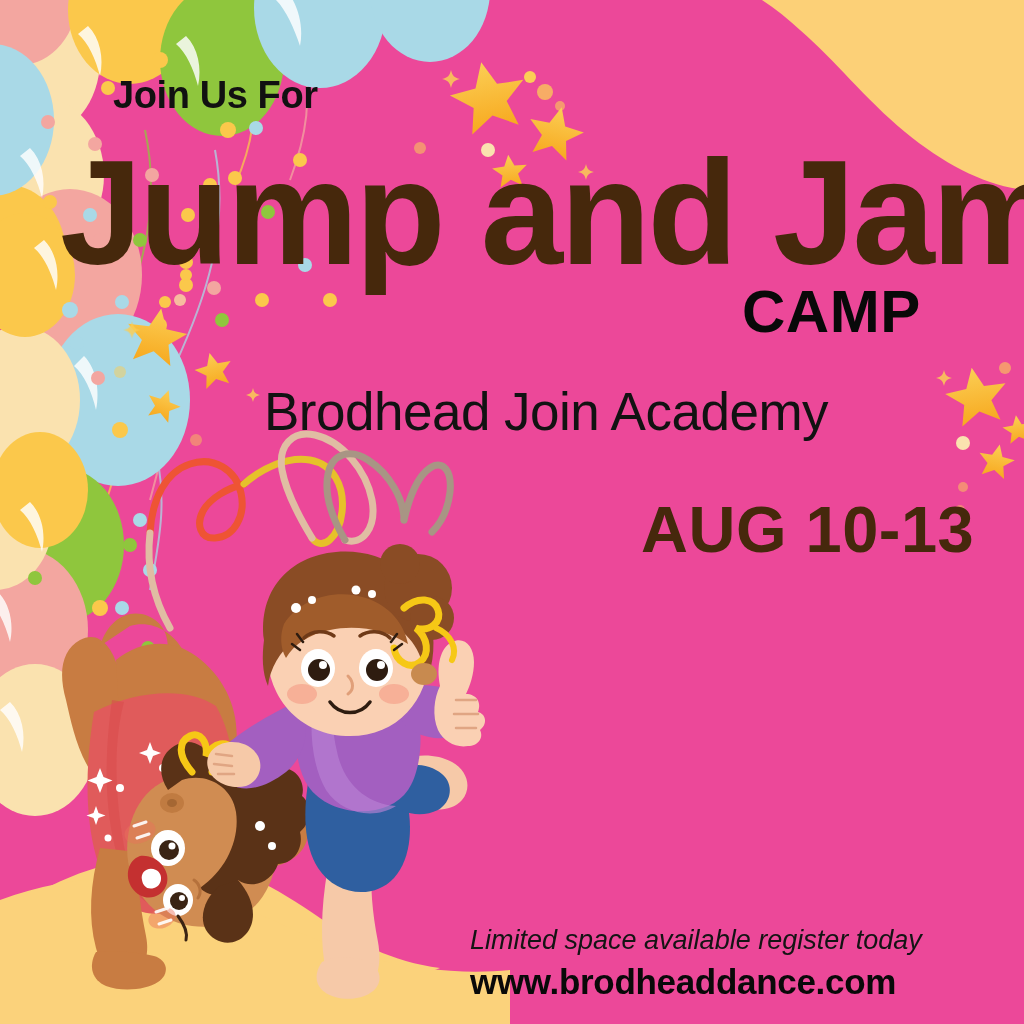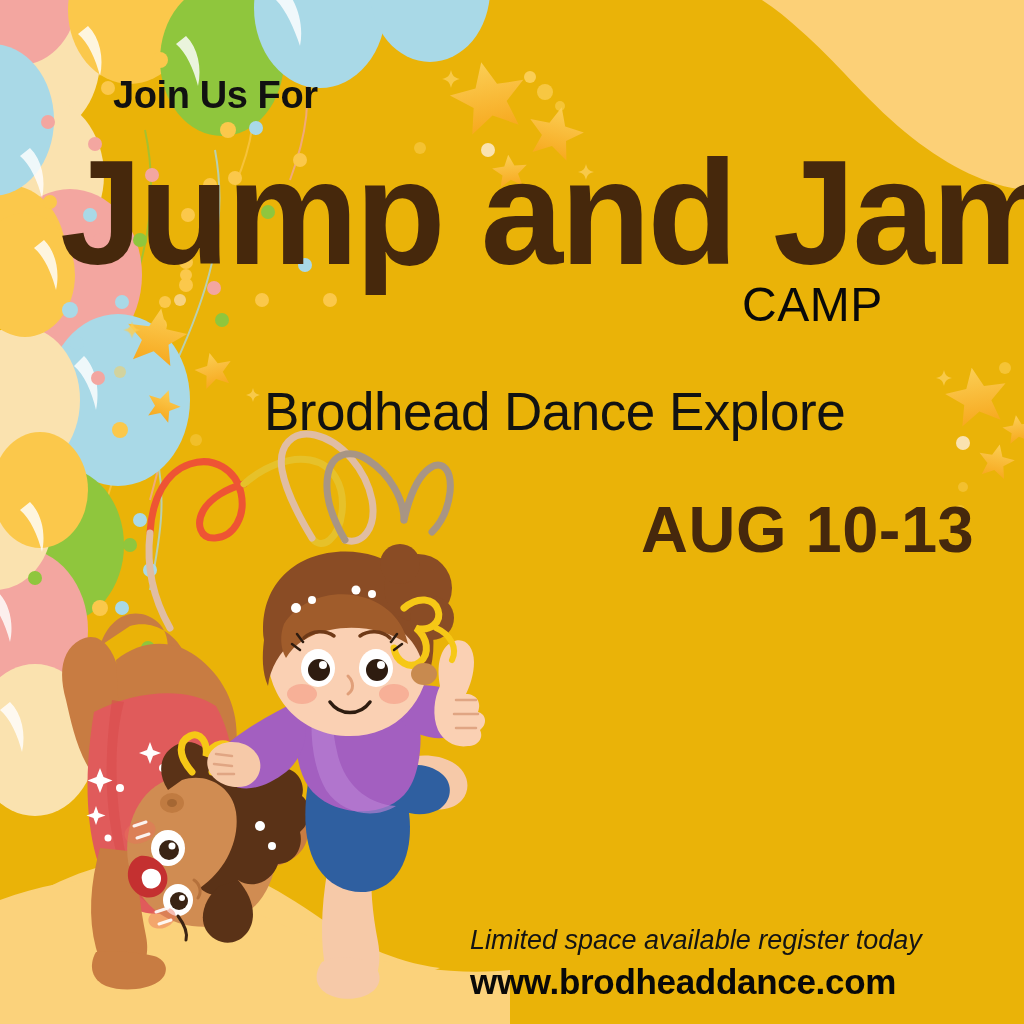--- a/index.html
+++ b/index.html
@@ -3,39 +3,39 @@
 <meta charset="utf-8">
 <style>
   html,body{margin:0;padding:0;}
   body{
     width:1024px;height:1024px;overflow:hidden;
     font-family:"Liberation Sans", sans-serif;
     background:#F3F0E3;
   }
   #poster{
     position:relative;width:1024px;height:1024px;
-    background:#eab308;overflow:hidden;
+    background:#ec4899;overflow:hidden;
   }
   .layer{position:absolute;top:0;left:0;width:1024px;height:1024px;}
   .txt{position:absolute;white-space:pre;}
 
   
   #join-us{
     left:113px;top:74px;
     font-size:38px;font-weight:bold;color:#111111;
     letter-spacing:-0.4px;
   }
   #main-title{
     left:60px;top:138px;
     font-size:148px;font-weight:bold;color:#46280C;
     letter-spacing:-3px;line-height:1.02;
   }
   #camp{
     left:742px;top:277px;
-    font-size:48px;font-weight:normal;color:#090909;
+    font-size:60px;font-weight:bold;color:#090909;
     letter-spacing:0.5px;
   }
   #academy{
     left:264px;top:381px;
     font-size:53px;font-weight:300;color:#121212;
     letter-spacing:-0.5px;
   }
   #dates{
     left:641px;top:492px;
     font-size:65px;font-weight:bold;color:#46280C;
@@ -418,21 +418,21 @@
       </g>
     </g>
   </svg>
 
   <div class="txt" id="join-us">Join Us For</div>
 
   <div class="txt" id="main-title">Jump and Jam</div>
 
   <div class="txt" id="camp">CAMP</div>
 
-  <div class="txt" id="academy">Brodhead Dance Explore</div>
+  <div class="txt" id="academy">Brodhead Join Academy</div>
 
   <div class="txt" id="dates">AUG 10-13</div>
 
 
   <div class="txt" id="tagline">Limited space available register today</div>
 
   <div class="txt" id="website">www.brodheaddance.com</div>
 
 </div>
 

